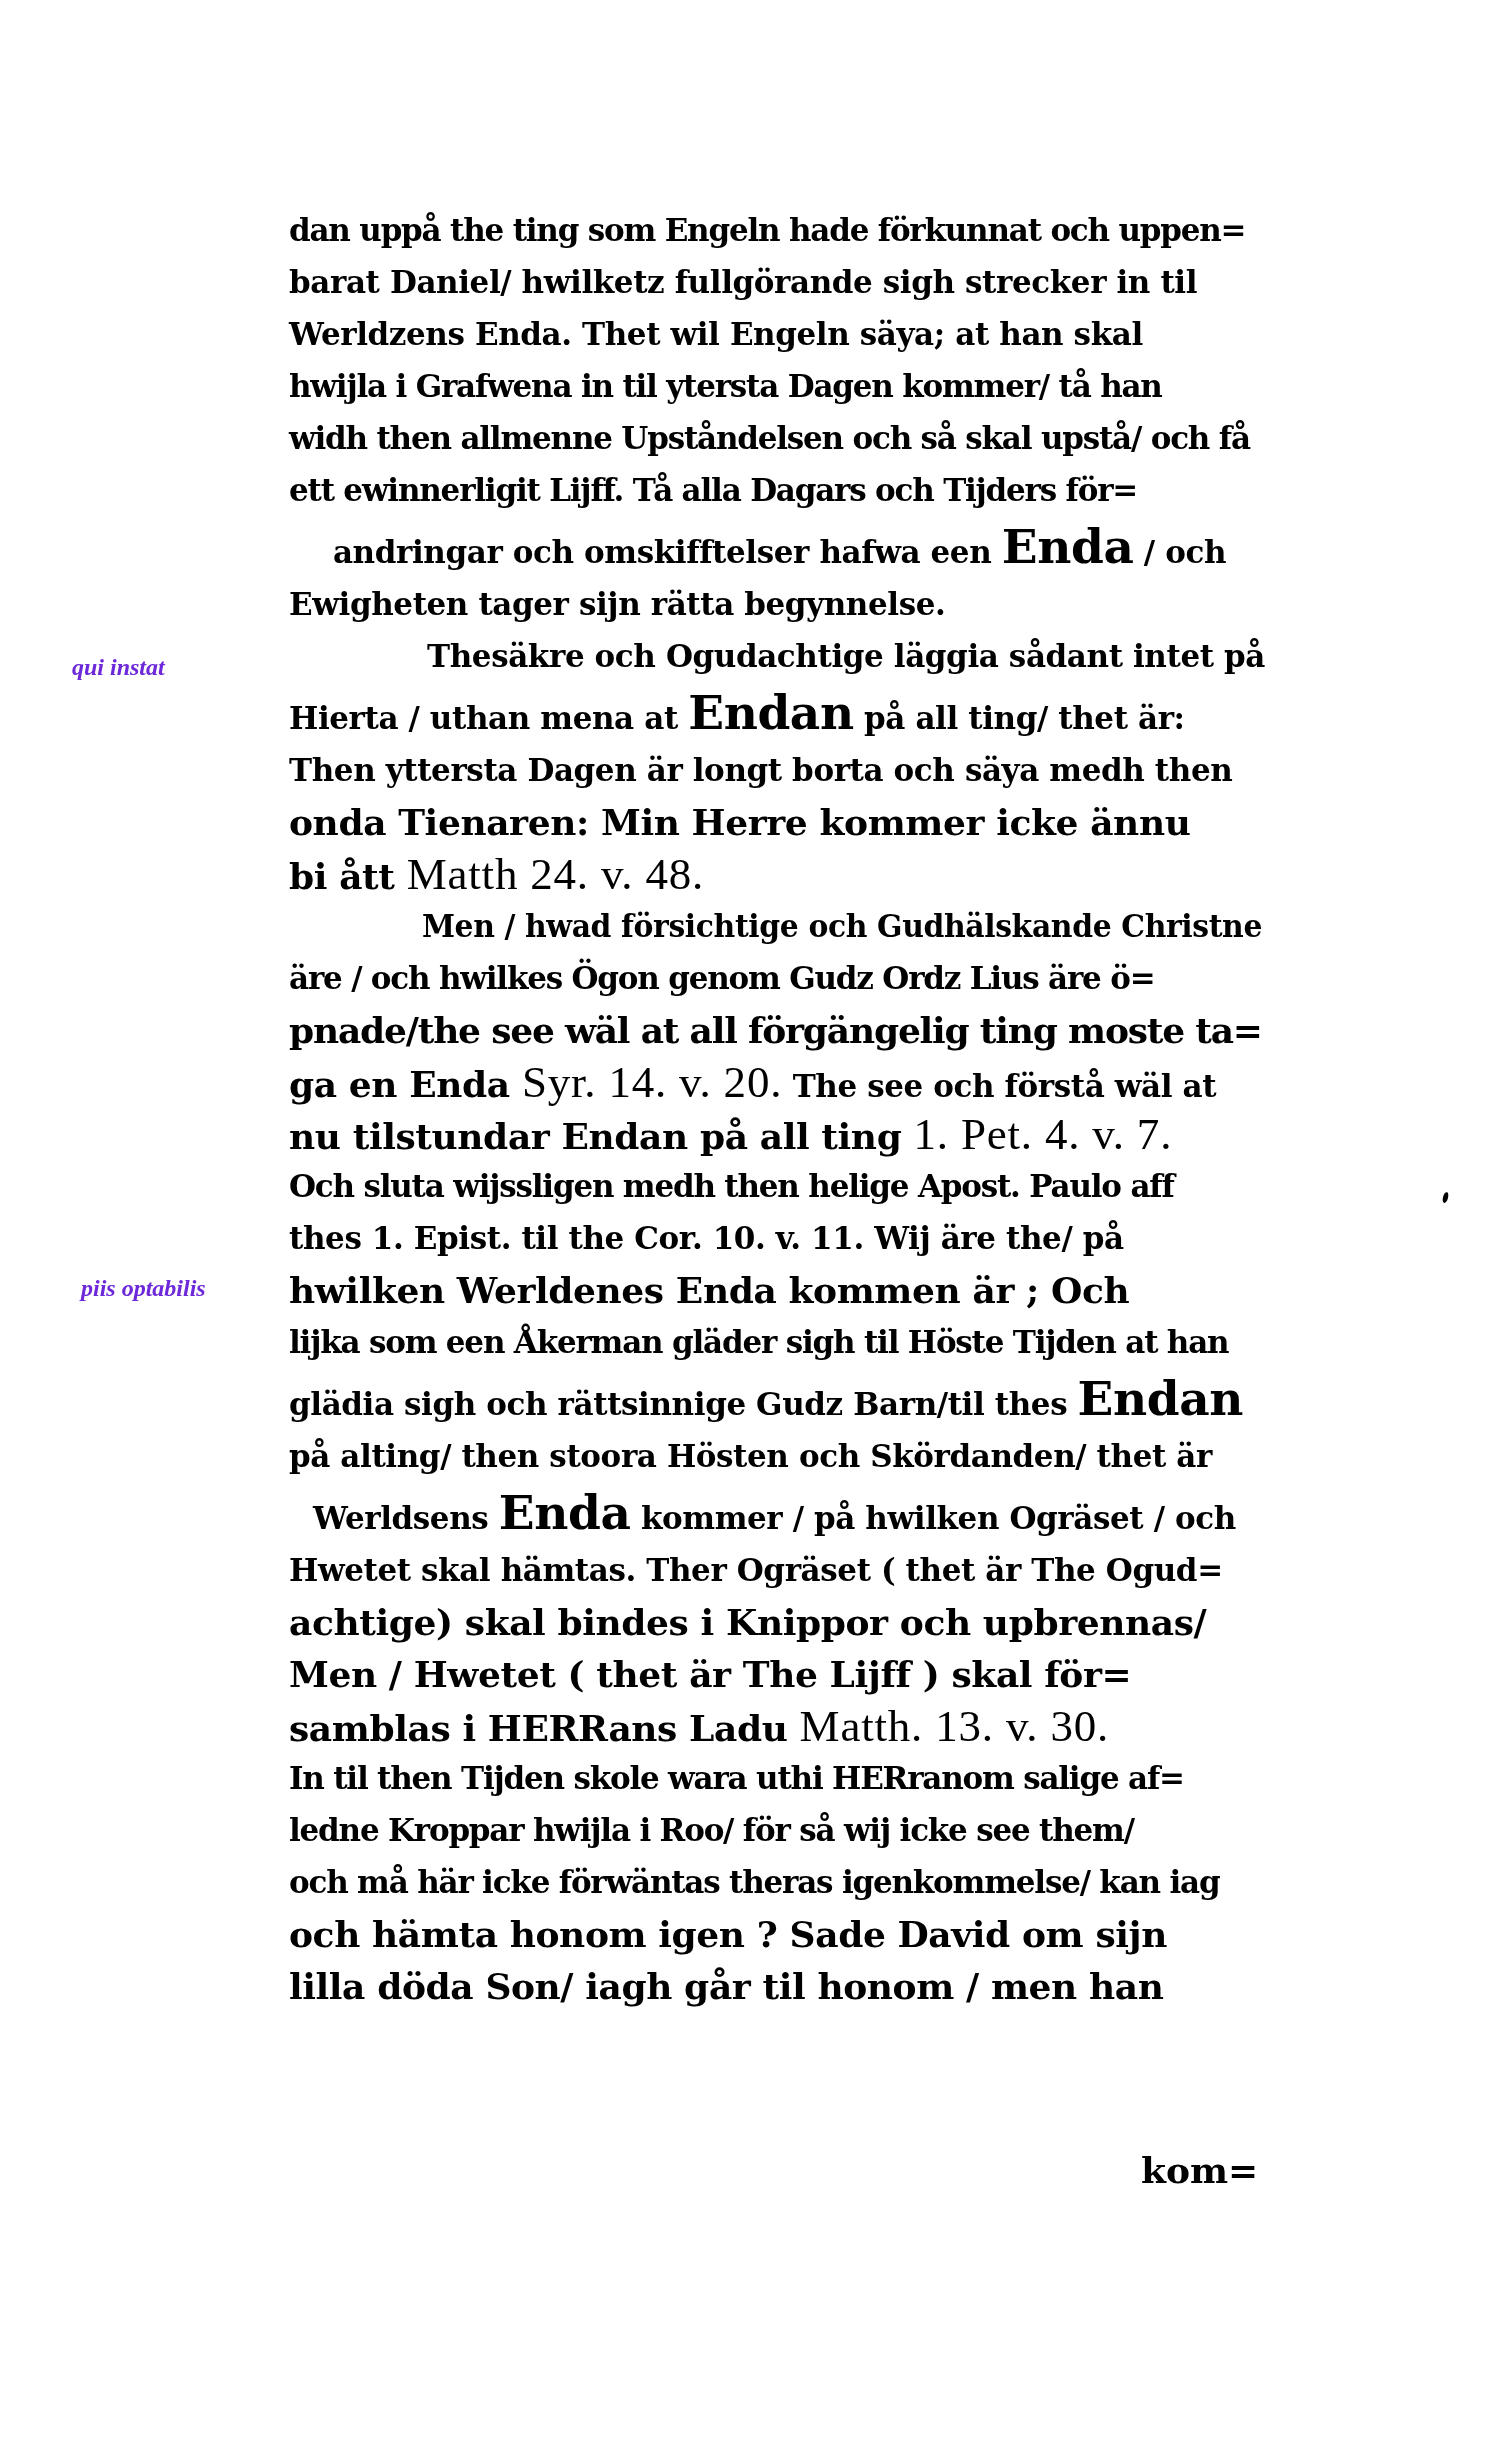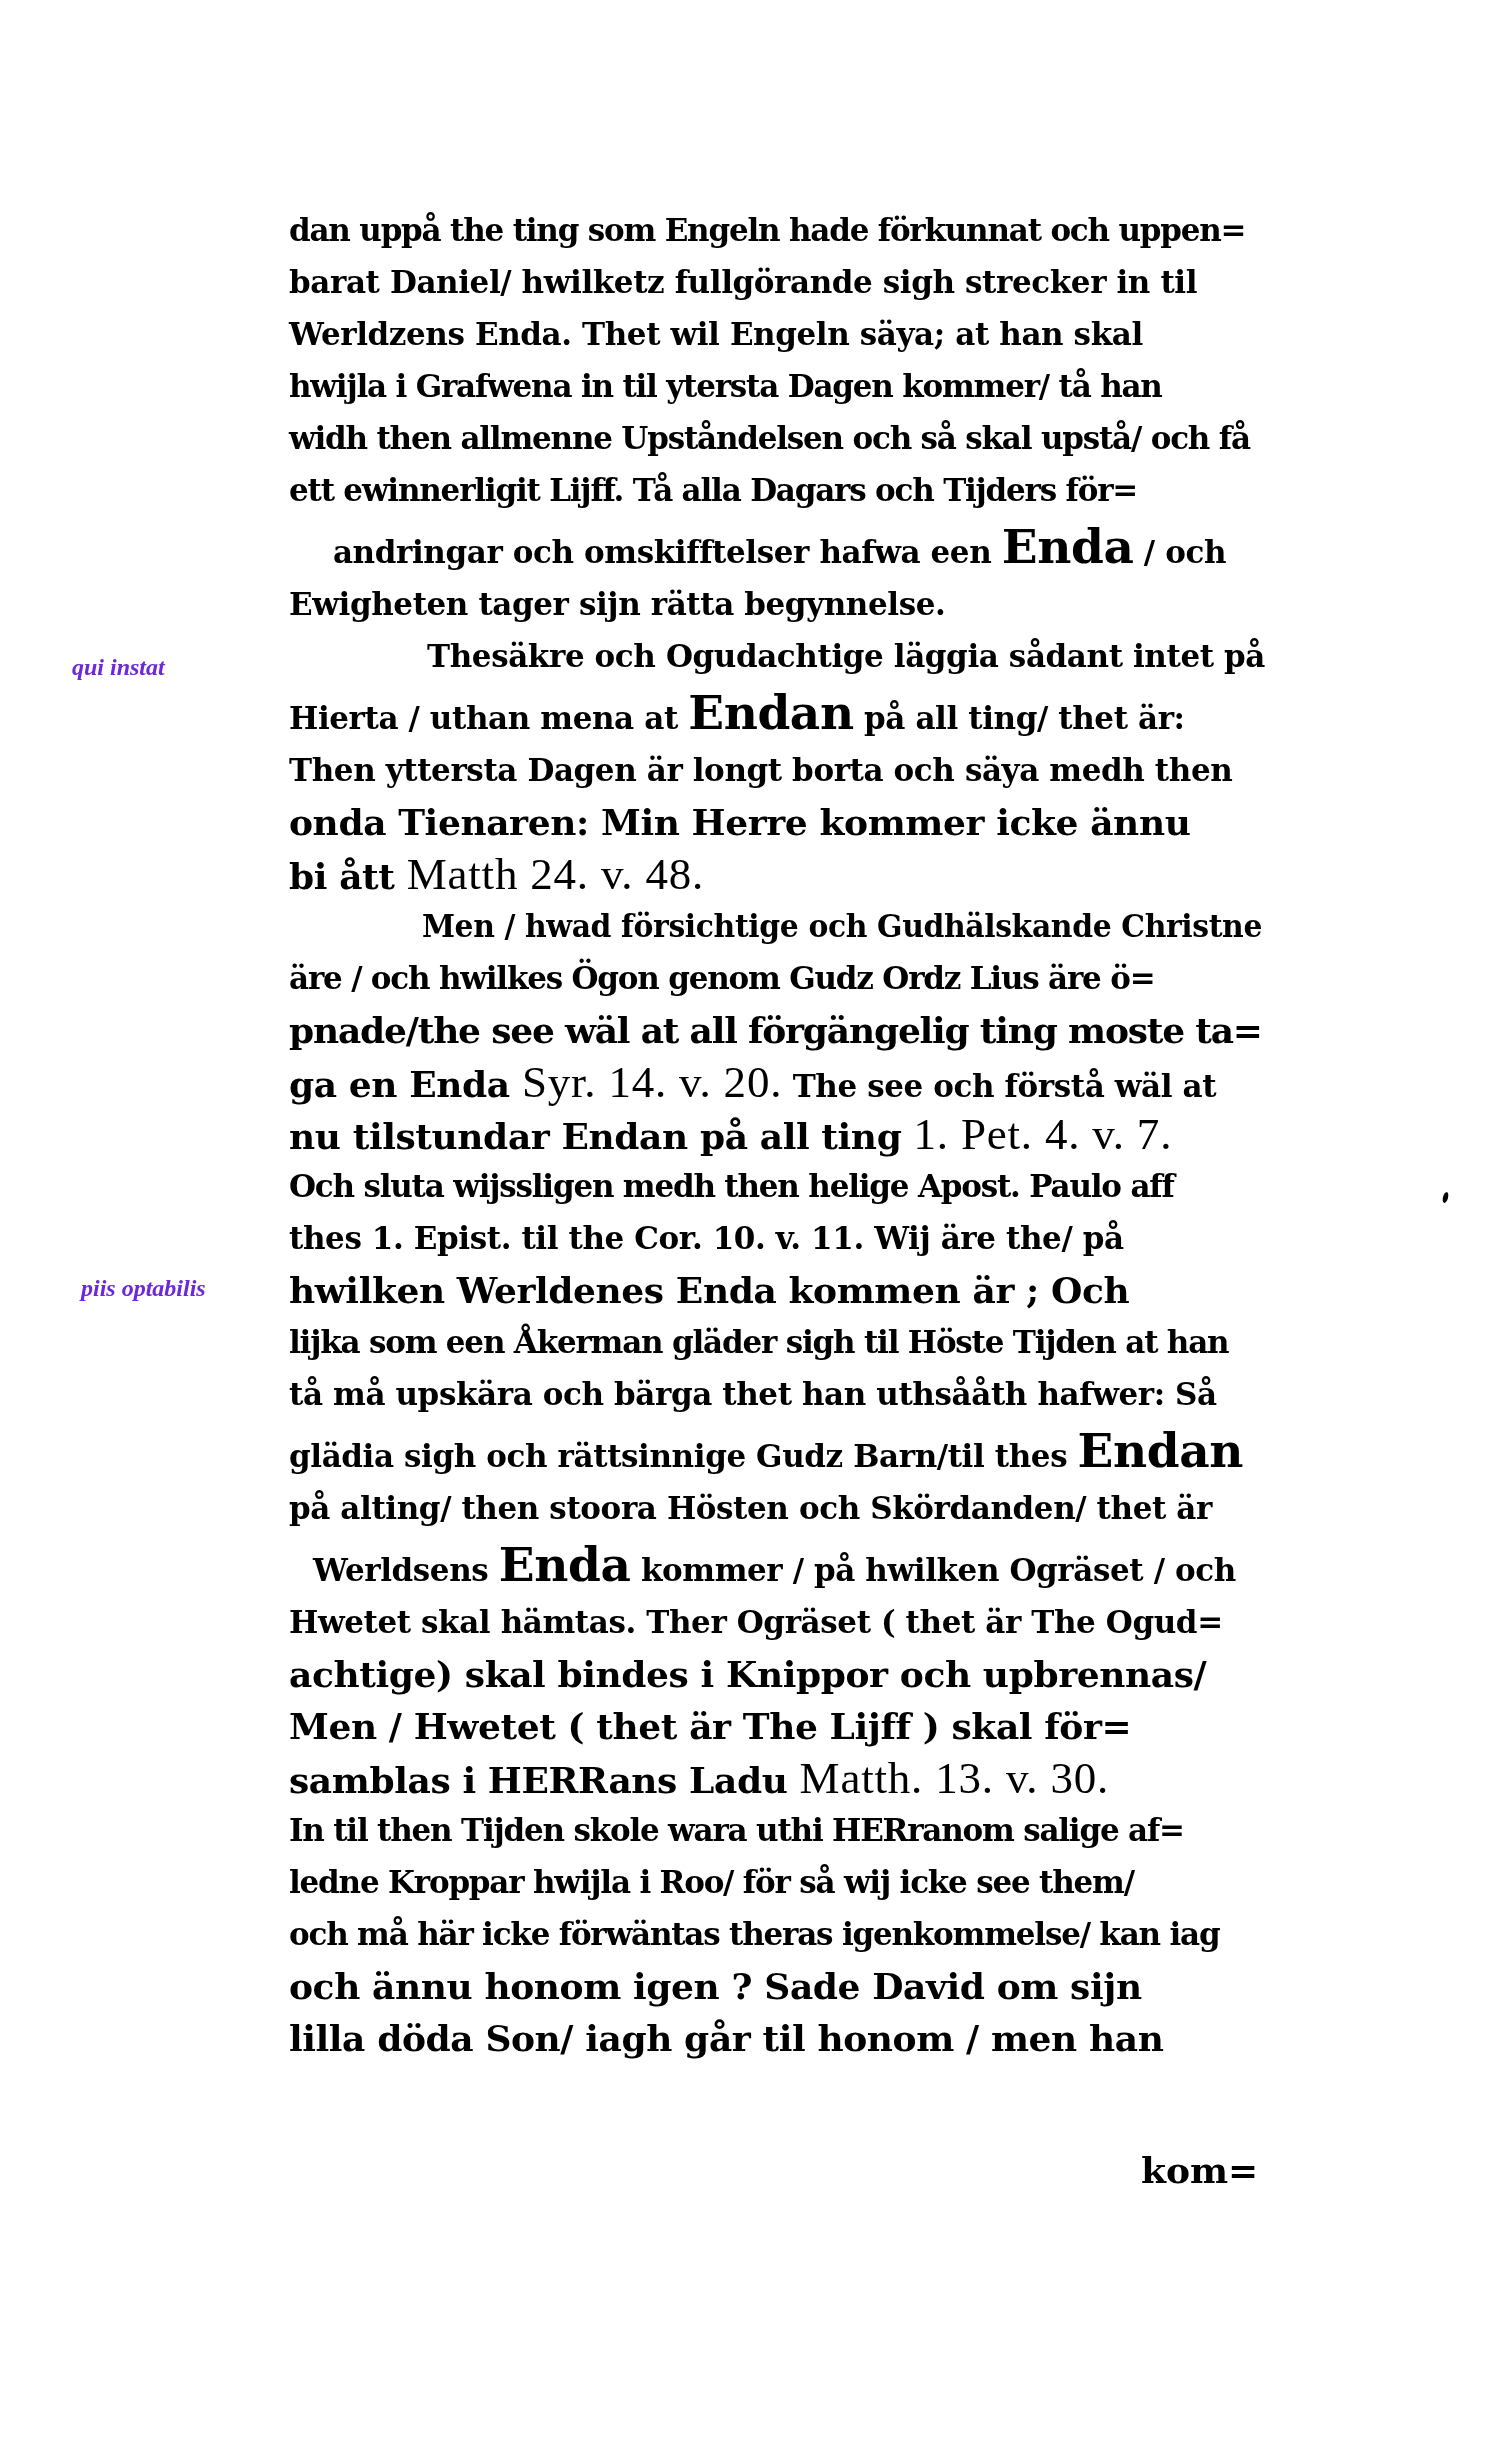--- a/index.html
+++ b/index.html
@@ -73,37 +73,36 @@
     <div class="line big">
       <span>ga en Enda </span><span class="ref">Syr. 14. v. 20.</span><span style="font-size:31px">  The see och förstå wäl at</span>
     </div>
     <div class="line big">
       <span>nu tilstundar Endan på all ting </span><span class="ref">1. Pet. 4. v. 7.</span>
     </div>
     <div class="line tight">Och sluta wijssligen medh  then  helige  Apost. Paulo aff</div>
     <div class="line">thes 1. Epist.  til the Cor. 10. v. 11. Wij äre the/ på</div>
     <div class="line big">hwilken  Werldenes  Enda kommen är ; Och</div>
     <div class="line tight">lijka som een Åkerman gläder sigh til Höste Tijden at han</div>
-    <div class="line">tå må upskära och bärga thet han uthsååth hafwer:  Så</div>
     <div class="line" style="height:62px;line-height:62px;">
       <span>glädia sigh och rättsinnige Gudz Barn/til thes </span><span class="em">Endan</span>
     </div>
     <div class="line">på alting/  then stoora Hösten och Skördanden/  thet är</div>
     <div class="line" style="height:62px;line-height:62px;margin-left:24px;">
       <span>Werldsens </span><span class="em">Enda</span><span> kommer / på hwilken Ogräset /  och</span>
     </div>
     <div class="line">Hwetet skal hämtas.  Ther Ogräset  ( thet är The Ogud=</div>
     <div class="line big">achtige)  skal bindes i Knippor och upbrennas/</div>
     <div class="line big">Men / Hwetet  ( thet är  The Lijff ) skal  för=</div>
     <div class="line big">
       <span>samblas i HERRans Ladu </span><span class="ref">Matth. 13. v. 30.</span>
     </div>
     <div class="line tight">In til then Tijden skole wara uthi HERranom salige af=</div>
     <div class="line tight">ledne Kroppar hwijla i Roo/ för så wij icke see them/</div>
     <div class="line tight">och må här icke förwäntas theras igenkommelse/ kan iag</div>
-    <div class="line big">och ännu honom igen ?  Sade  David  om  sijn</div>
+    <div class="line big">och hämta honom igen ?  Sade  David  om  sijn</div>
     <div class="line big">lilla döda Son/ iagh går til honom /   men  han</div>
   </div>
 
   <div class="catchword">kom=</div>
   <div class="speck"></div>
 </div>
 
 
 </body></html>

